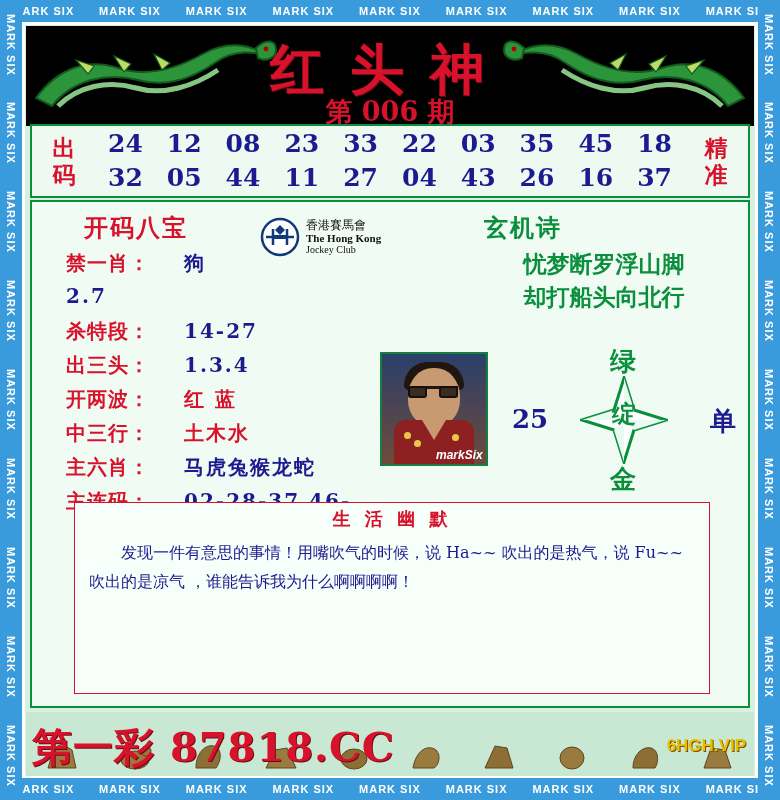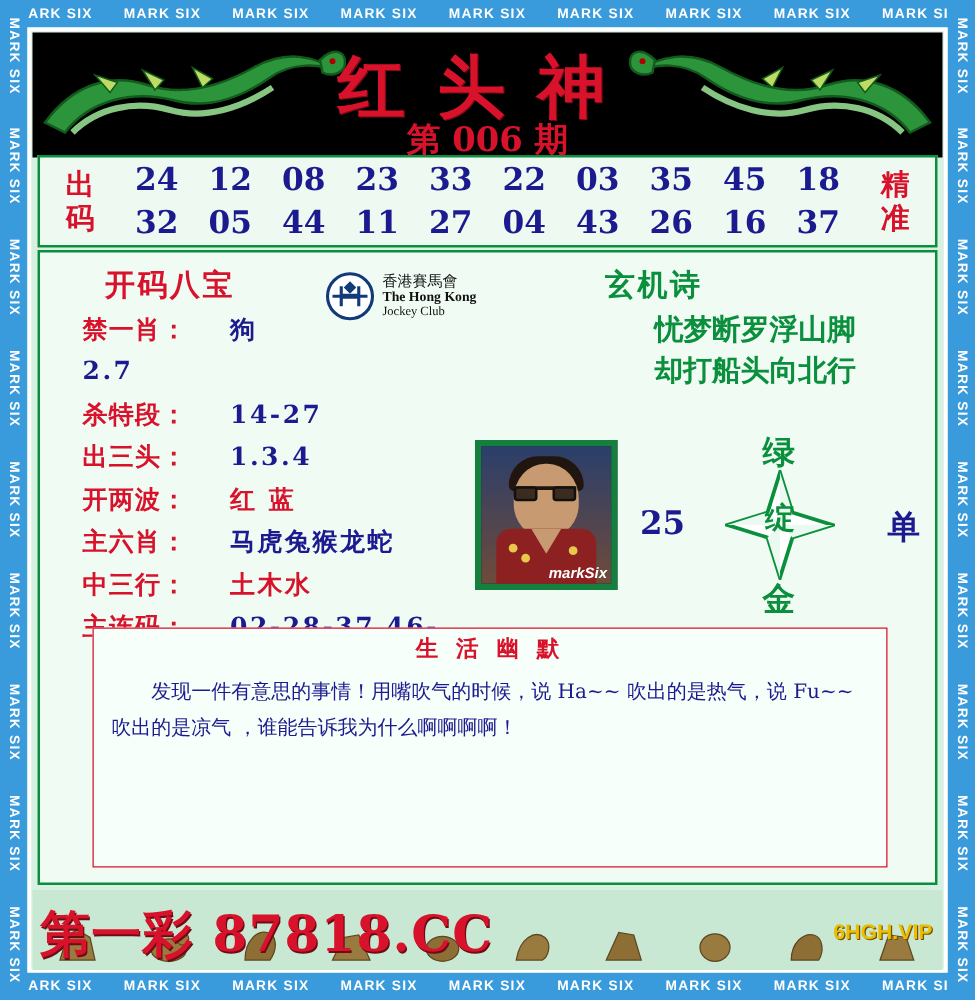--- a/index.html
+++ b/index.html
@@ -113,21 +113,21 @@
     letter-spacing:1px;
   }
   .tip-val{
     color:#1b1b8f;font-size:20px;font-weight:bold;
     font-family:"DejaVu Serif", serif;letter-spacing:2px;
   }
   .tip-val.red{color:#d8122b;}
   
   .portrait{
     position:absolute;left:348px;top:150px;width:104px;height:110px;
-    border:5px solid #15803d;overflow:hidden;background:#1b2a4a;
+    border:2px solid #15803d;overflow:hidden;background:#1b2a4a;
   }
   .portrait .sky{position:absolute;inset:0;background:linear-gradient(#2a3f6b,#6f4a3a);}
   .portrait .head{
     position:absolute;left:26px;top:14px;width:52px;height:58px;
     border-radius:48% 48% 44% 44%;background:#c79a72;
   }
   .portrait .hair{
     position:absolute;left:22px;top:8px;width:60px;height:28px;
     border-radius:30px 30px 6px 6px;background:#20160f;
   }
@@ -358,26 +358,26 @@
         </div>
         <div class="tip-row">
           <div class="tip-key">出三头：</div>
           <div class="tip-val">1.3.4</div>
         </div>
         <div class="tip-row">
           <div class="tip-key">开两波：</div>
           <div class="tip-val red">红 蓝</div>
         </div>
         <div class="tip-row">
+          <div class="tip-key">中三行：</div>
+          <div class="tip-val red">土木水</div>
+        </div>
+        <div class="tip-row">
           <div class="tip-key">主六肖：</div>
           <div class="tip-val">马虎兔猴龙蛇</div>
-        </div>
-        <div class="tip-row">
-          <div class="tip-key">中三行：</div>
-          <div class="tip-val red">土木水</div>
         </div>
         <div class="tip-row">
           <div class="tip-key">主连码：</div>
           <div class="tip-val">02-28-37 46-05-31</div>
         </div>
       </div>
 
     <div class="portrait">
       <div class="sky"></div>
       <div class="hair"></div>

